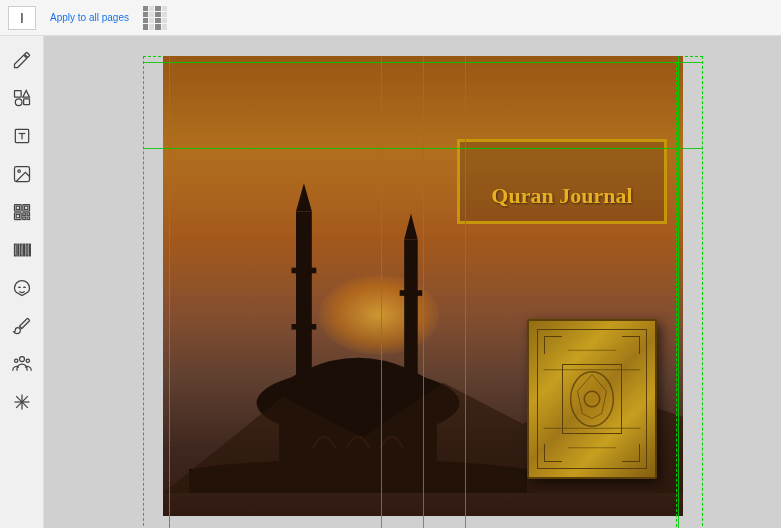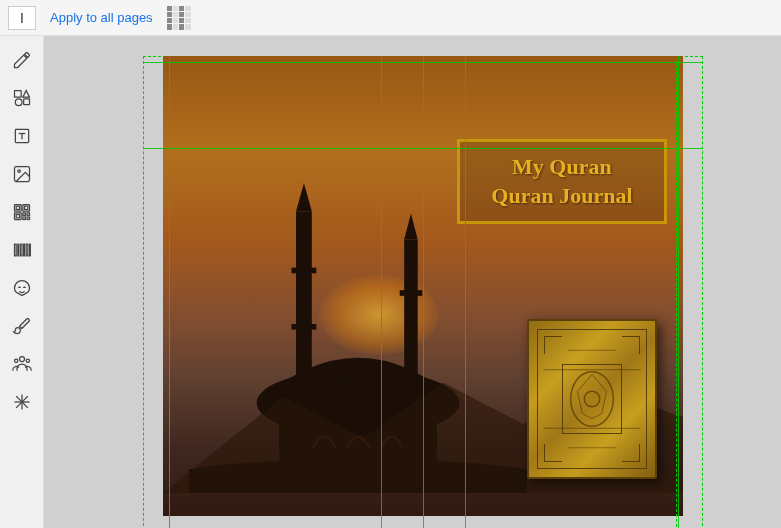--- a/index.html
+++ b/index.html
@@ -36,21 +36,21 @@
     }
     .toolbar-cursor-icon {
       font-size: 14px;
       color: #333;
       line-height: 1;
     }
     .apply-all-btn {
       background: none;
       border: none;
       color: #1a73e8;
-      font-size: 13px;
+      font-size: 10px;
       cursor: pointer;
       padding: 4px 6px;
       border-radius: 3px;
     }
     .pattern-icon {
       width: 24px;
       height: 24px;
       display: grid;
       grid-template-columns: repeat(4, 1fr);
       grid-template-rows: repeat(4, 1fr);
@@ -442,21 +442,21 @@
             <path d="M140 240 Q150 220 160 240" fill="none" stroke="#3a2010" stroke-width="2"></path>
             <path d="M170 240 Q180 220 190 240" fill="none" stroke="#3a2010" stroke-width="2"></path>
           </svg>
 
           <svg style="position:absolute;bottom:5%;left:0;width:100%;height:30%;pointer-events:none;" viewBox="0 0 520 100" preserveAspectRatio="none">
             <path d="M0 100 L120 30 L200 60 L280 20 L360 50 L440 25 L520 45 L520 100 Z" fill="#2a1508" opacity="0.6"></path>
           </svg>
 
           <div class="title-box">
             <div class="title-text">
-              <span>My Quran</span><br>
+              <br>
               <span>Quran Journal</span>
             </div>
           </div>
 
           <div class="quran-book">
             <div class="quran-book-inner">
               <div class="book-frame"></div>
               <div class="book-corner tl"></div>
               <div class="book-corner tr"></div>
               <div class="book-corner bl"></div>

